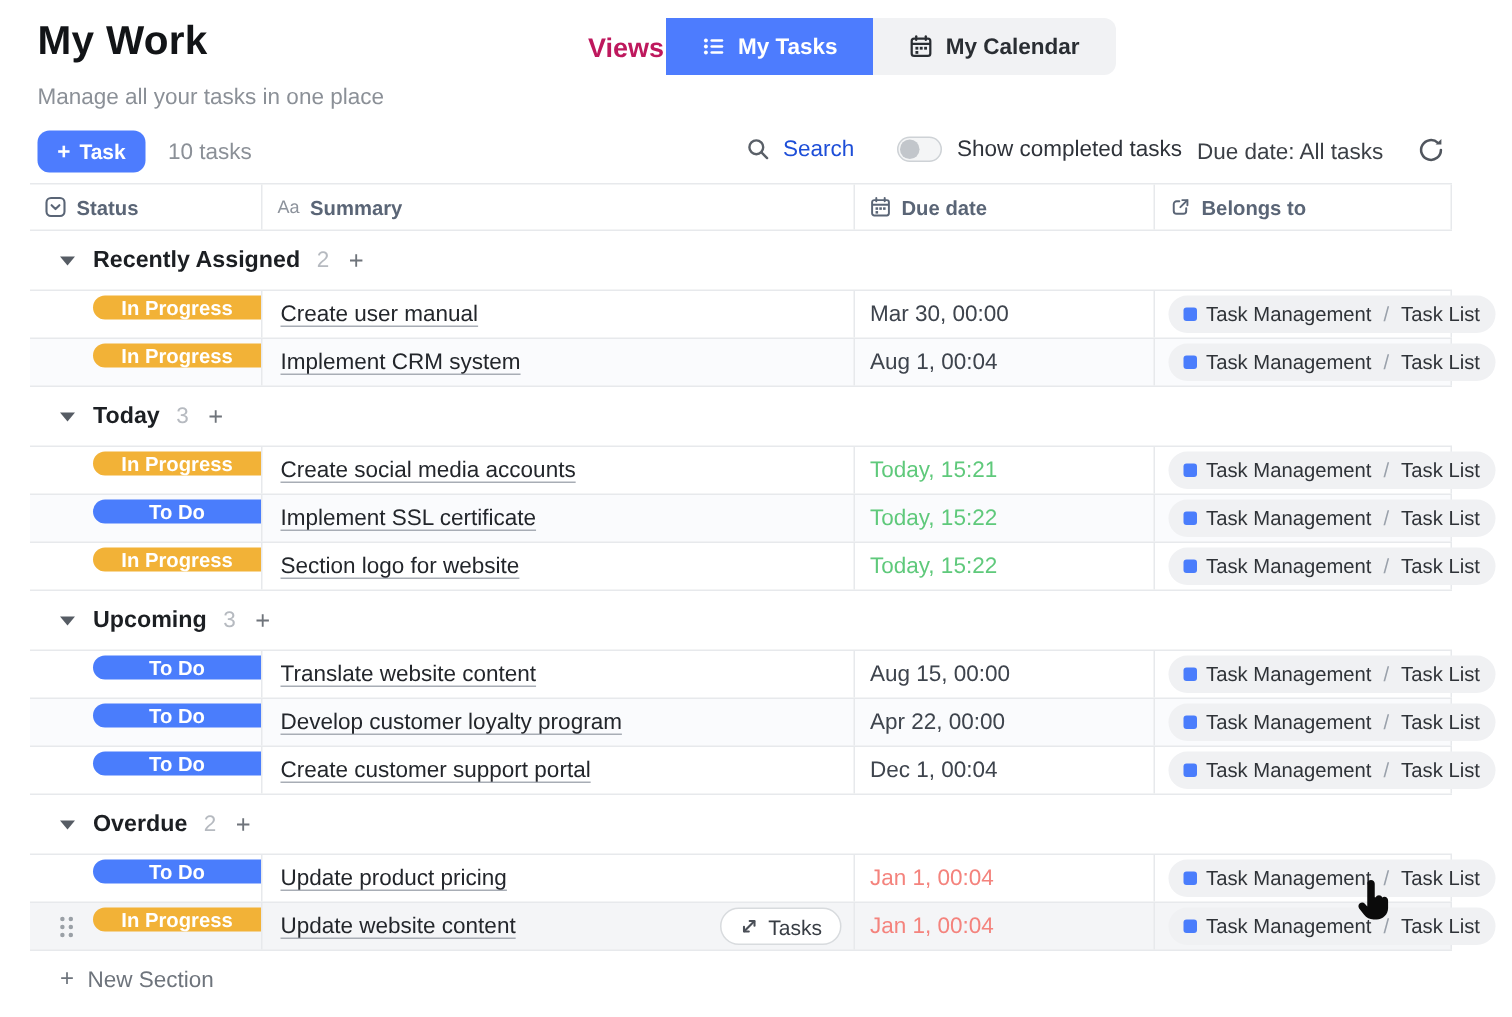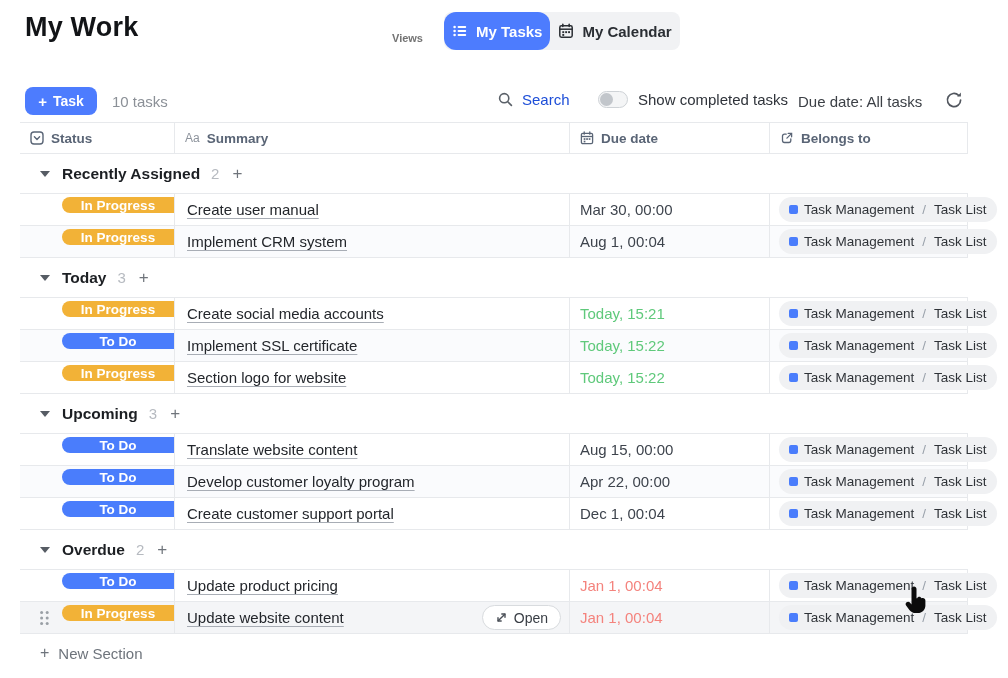--- a/index.html
+++ b/index.html
@@ -4,25 +4,25 @@
 <style>
   * { margin:0; padding:0; box-sizing:border-box; }
   html,body { width:1008px; height:678px; background:#fff; overflow:hidden;
     font-family:"Liberation Sans","DejaVu Sans",sans-serif; color:var(--text-primary,#23262B); }
   .app { position:relative; width:1008px; height:678px; }
 
   
   .page-title { position:absolute; left:25px; top:12px; font-size:27px; font-weight:800;
     letter-spacing:.2px; color:#121417; }
   .page-subtitle { position:absolute; left:25px; top:56px; font-size:15px; color:var(--text-muted); }
-  .views-label { position:absolute; left:392px; top:32px; font-size:11px; font-weight:700; color:#737373; }
+  .views-label { position:absolute; left:392px; top:22px; font-size:18px; font-weight:700; color:#be185d; }
   .tabs { position:absolute; left:444px; top:12px; height:38px; display:flex; align-items:stretch;
     background:#f1f2f4; border-radius:8px; }
-  .tab { display:flex; align-items:center; gap:8px; padding:0 8px; font-size:15px; font-weight:700;
-    border-radius:12px; color:#2a2e33; cursor:pointer; white-space:nowrap; }
+  .tab { display:flex; align-items:center; gap:8px; padding:0 24px; font-size:15px; font-weight:700;
+    border-radius:0; color:#2a2e33; cursor:pointer; white-space:nowrap; }
   .tab.active { background:var(--accent-blue); color:#fff; }
 
   
   .task-btn { position:absolute; left:25px; top:87px; width:72px; height:28px; border-radius:8px;
     background:var(--accent-blue); color:#fff; font-size:14px; font-weight:700; display:flex;
     align-items:center; justify-content:center; gap:6px; cursor:pointer; }
   .task-btn .plus { font-size:15px; font-weight:700; }
   .task-count { position:absolute; left:112px; top:93px; font-size:15px; color:var(--text-muted); }
   .search-group { position:absolute; left:497px; top:91px; display:flex; align-items:center; gap:8px;
     font-size:15px; color:#1d4ed8; cursor:pointer; }
@@ -82,20 +82,21 @@
 
   .cursor { position:absolute; left:903px; top:586px; pointer-events:none; }
   svg { display:block; }
 </style>
 </head>
 <body>
 
 <div class="app">
 
   <div class="page-title">My Work</div>
+  <div class="page-subtitle">Manage all your tasks in one place</div>
 
   <div class="views-label">Views</div>
   <div class="tabs">
     <div class="tab active">
       <span>
         <svg width="16" height="16" viewBox="0 0 16 16">
           <circle cx="2.6" cy="4" r="1.3" fill="#fff"></circle>
             <rect x="5.6" y="3.1" width="8.6" height="1.8" rx="0.9" fill="#fff"></rect>
           <circle cx="2.6" cy="8" r="1.3" fill="#fff"></circle>
             <rect x="5.6" y="7.1" width="8.6" height="1.8" rx="0.9" fill="#fff"></rect>
@@ -449,21 +450,21 @@
     <div class="cell-summary">
       <span class="task-title">Update website content</span>
       <span class="open-btn">
         <span>
           <svg width="13" height="13" viewBox="0 0 13 13">
             <line x1="3.2" y1="9.8" x2="9.8" y2="3.2" stroke="#4a4f57" stroke-width="1.4" stroke-linecap="round"></line>
             <path d="M6.8 3 H10 V6.2" fill="none" stroke="#4a4f57" stroke-width="1.4" stroke-linecap="round" stroke-linejoin="round"></path>
             <path d="M6.2 10 H3 V6.8" fill="none" stroke="#4a4f57" stroke-width="1.4" stroke-linecap="round" stroke-linejoin="round"></path>
           </svg>
         </span>
-        <span>Open</span>
+        <span>Tasks</span>
       </span>
     </div>
     <div class="cell-due due-overdue">
       <span>Jan 1, 00:04</span>
     </div>
     <div>
       <span class="belongs-pill">
         <span class="belongs-dot"></span>
         <span>Task Management</span>
         <span class="belongs-sep">/</span>

